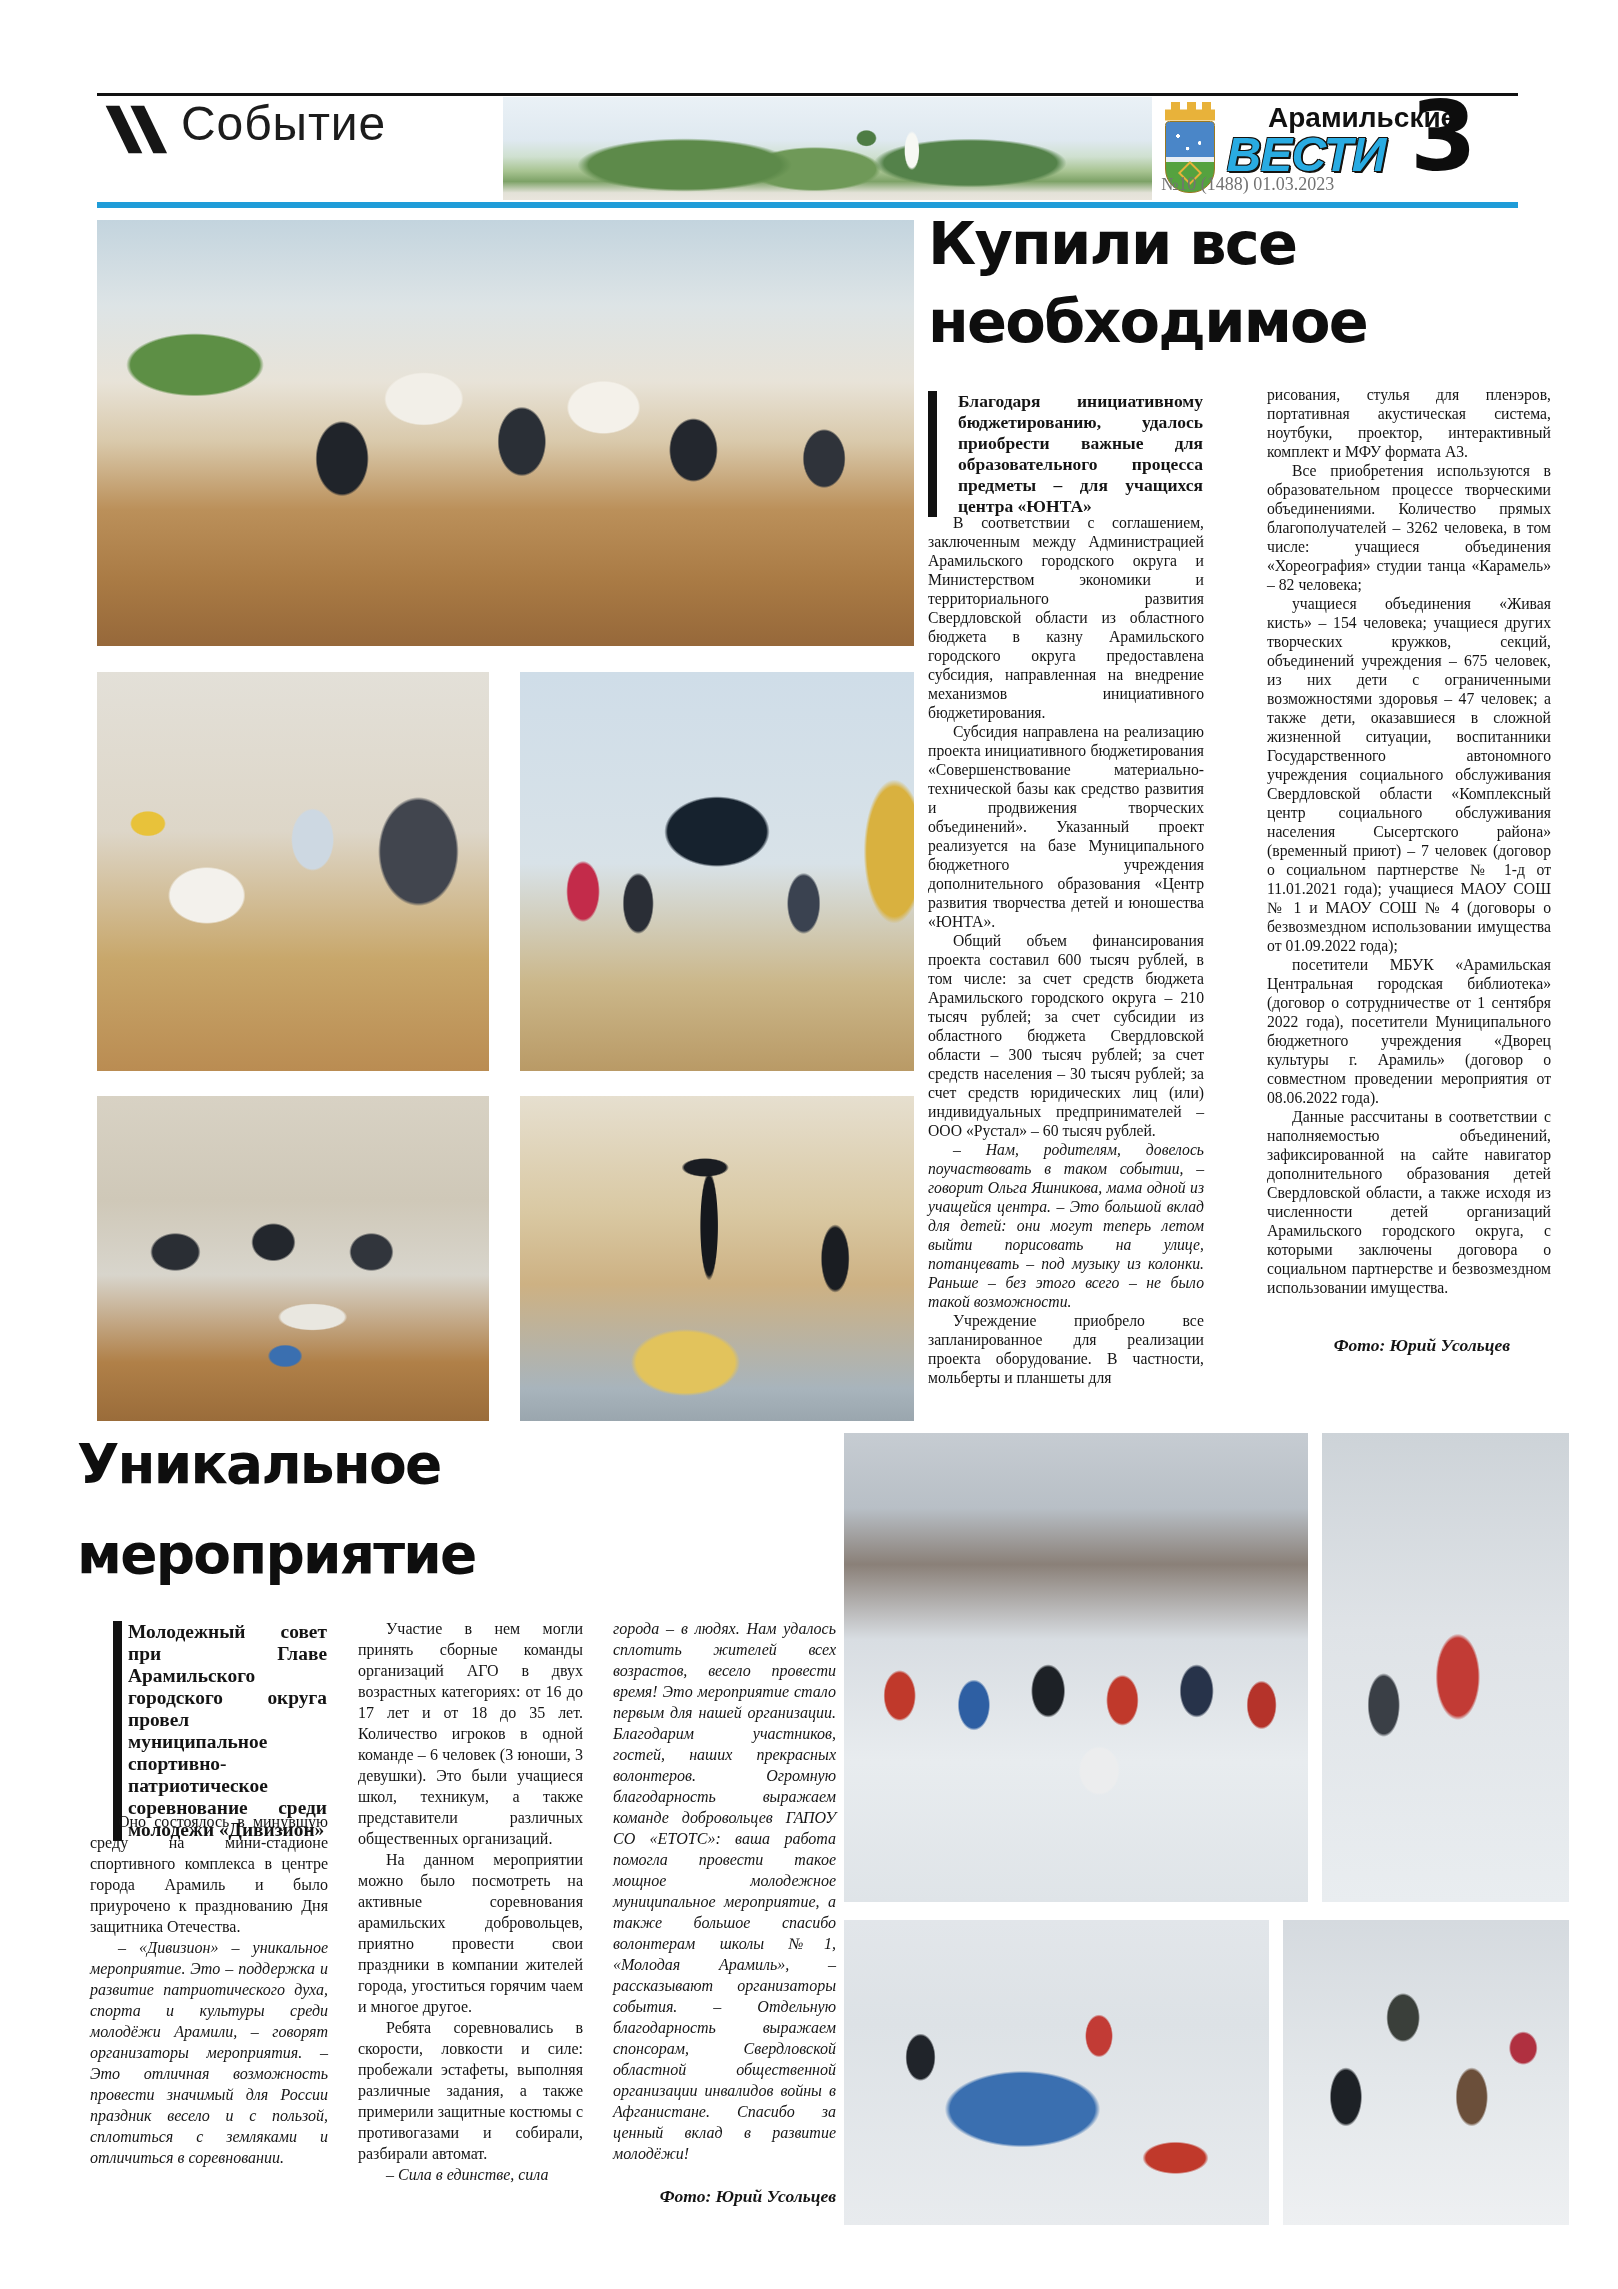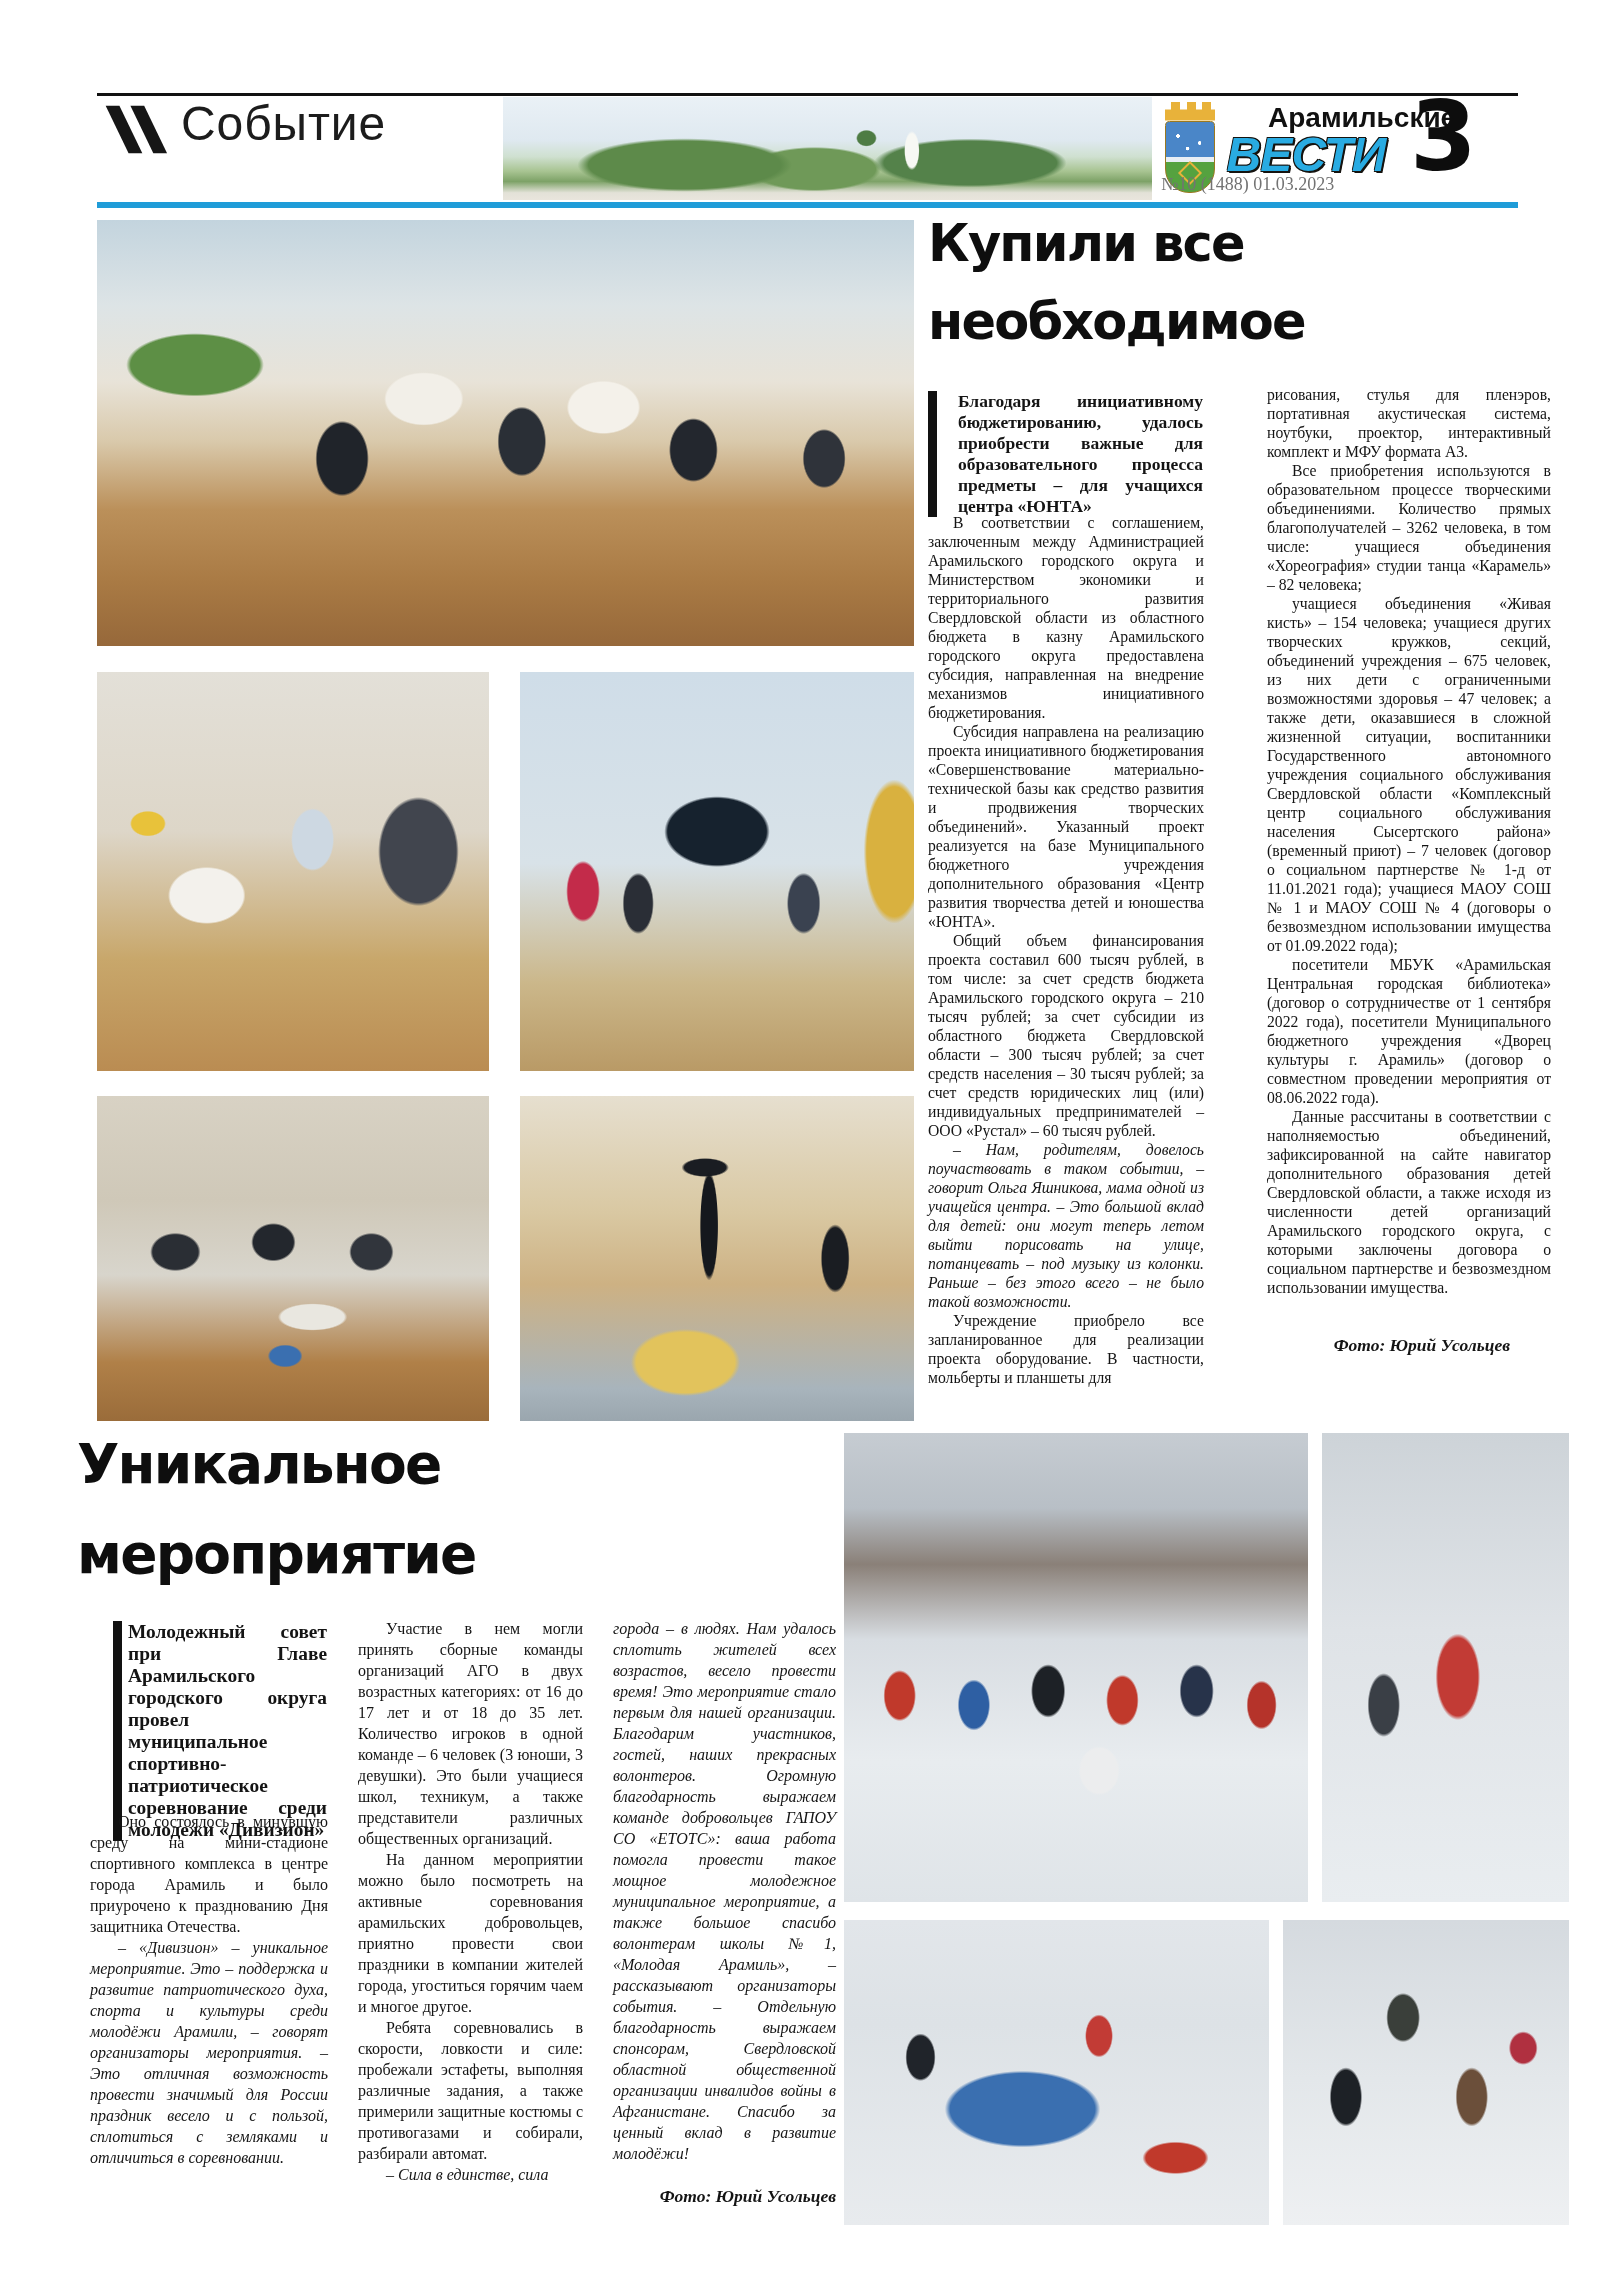--- a/index.html
+++ b/index.html
@@ -103,21 +103,21 @@
       radial-gradient(28px 41px at 42% 32%, #3a3f3a 54%, rgba(0,0,0,0) 60%),
       radial-gradient(28px 51px at 22% 58%, #1d2126 52%, rgba(0,0,0,0) 58%),
       radial-gradient(28px 51px at 66% 58%, #6b4f3a 52%, rgba(0,0,0,0) 58%),
       radial-gradient(24px 28px at 84% 42%, #b03040 52%, rgba(0,0,0,0) 60%),
       linear-gradient(180deg,#d5dadf 0%,#e3e7ea 52%,#eef0f2 100%);}
 
   
   .headline{position:absolute;margin:0;font-family:"DejaVu Sans","Liberation Sans",sans-serif;
             font-weight:700;color:#0e0e0e;letter-spacing:-1.8px;}
   .headline span{display:block;}
-  .a1-headline{left:928px;top:205px;font-size:51px;line-height:78px;}
+  .a1-headline{left:928px;top:205px;font-size:59px;line-height:78px;}
   .a2-headline{left:77px;top:1419px;font-size:55px;line-height:90px;}
 
   .lead{position:absolute;font-weight:700;text-align:justify;border-left:9.2px solid #111;}
   .a1-lead{left:928px;top:391px;width:245px;padding-left:21px;font-size:17.5px;line-height:21px;}
   .a2-lead{left:113px;top:1621px;width:199px;padding-left:6px;font-size:19.4px;line-height:22px;}
 
   .col{position:absolute;text-align:justify;}
   .a1-col{font-size:15.7px;line-height:19px;}
   .a2-col{font-size:16px;line-height:21px;}
   .a1-col1{left:928px;top:513px;width:276px;}

